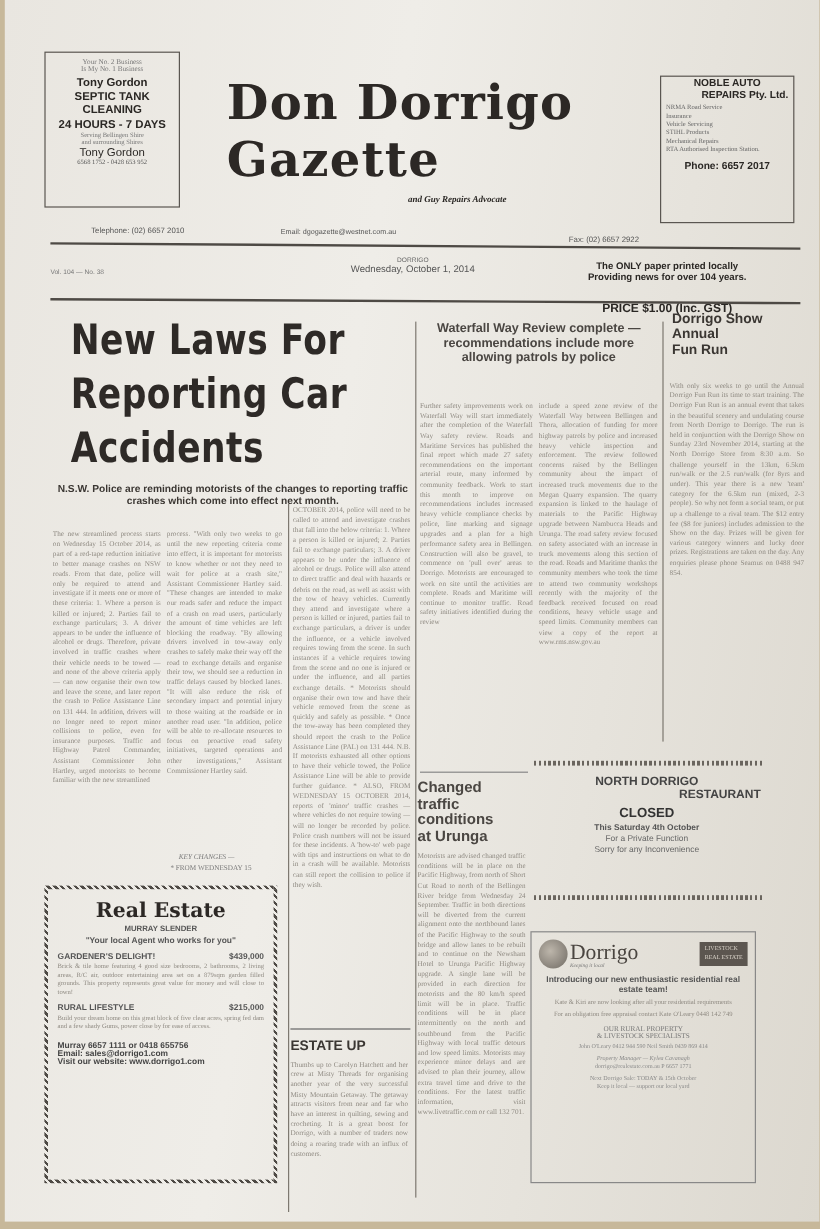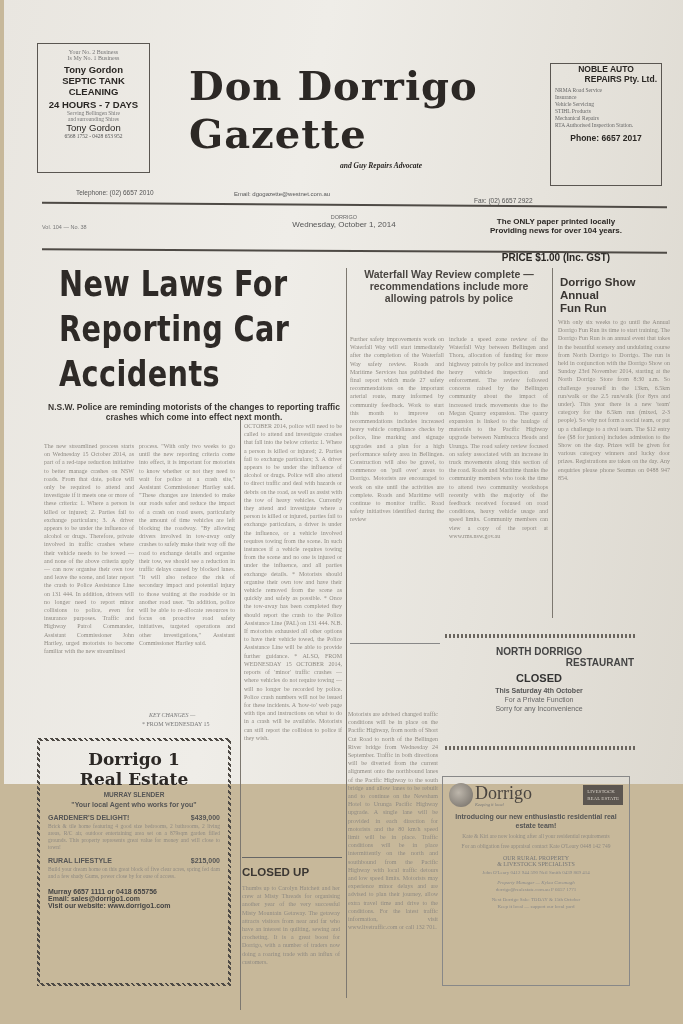--- a/index.html
+++ b/index.html
@@ -4,21 +4,21 @@
 <style>
   * { box-sizing: border-box; margin: 0; padding: 0; }
   html, body { width: 683px; height: 1024px; overflow: hidden; }
   body {
     background: #c7b89a;
     font-family: "Liberation Sans", sans-serif;
     color: #2a2724;
     position: relative;
   }
   .paper {
-    position: absolute; left: 4px; top: 0; width: 679px; height: 784px;
+    position: absolute; left: 4px; top: 0; width: 679px; height: 1018px;
     background: linear-gradient(100deg, #e9e6e0 0%, #efede8 40%, #e6e3dc 70%, #dcd8cf 100%);
   }
   .abs { position: absolute; }
   .box { border: 1.5px solid #5a5651; }
   .serifp { font-family: "Liberation Serif", serif; }
   .fill { color: #8f8a82; font-family: "Liberation Serif", serif; font-size: 6px; line-height: 8.2px; text-align: justify; }
   .bold { font-weight: bold; }
   .center { text-align: center; }
   .rule { position: absolute; height: 1.5px; background: #4e4a45; }
   .vrule { position: absolute; width: 1px; background: #7d7870; }
@@ -93,36 +93,41 @@
   <div class="abs fill" style="left:40px;top:442px;width:90px;height:300px;overflow:hidden;">The new streamlined process starts on Wednesday 15 October 2014, as part of a red-tape reduction initiative to better manage crashes on NSW roads. From that date, police will only be required to attend and investigate if it meets one or more of these criteria: 1. Where a person is killed or injured; 2. Parties fail to exchange particulars; 3. A driver appears to be under the influence of alcohol or drugs. Therefore, private involved in traffic crashes where their vehicle needs to be towed — and none of the above criteria apply — can now organise their own tow and leave the scene, and later report the crash to Police Assistance Line on 131 444. In addition, drivers will no longer need to report minor collisions to police, even for insurance purposes. Traffic and Highway Patrol Commander, Assistant Commissioner John Hartley, urged motorists to become familiar with the new streamlined</div>
   <div class="abs fill" style="left:135px;top:442px;width:96px;height:270px;overflow:hidden;">process. "With only two weeks to go until the new reporting criteria come into effect, it is important for motorists to know whether or not they need to wait for police at a crash site," Assistant Commissioner Hartley said. "These changes are intended to make our roads safer and reduce the impact of a crash on road users, particularly the amount of time vehicles are left blocking the roadway. "By allowing drivers involved in tow-away only crashes to safely make their way off the road to exchange details and organise their tow, we should see a reduction in traffic delays caused by blocked lanes. "It will also reduce the risk of secondary impact and potential injury to those waiting at the roadside or in another road user. "In addition, police will be able to re-allocate resources to focus on proactive road safety initiatives, targeted operations and other investigations," Assistant Commissioner Hartley said.</div>
   <div class="abs serifp" style="left:145px;top:712px;font-size:6px;color:#777;font-style:italic;">KEY CHANGES —</div>
   <div class="abs serifp" style="left:138px;top:721px;font-size:6px;color:#777;">* FROM WEDNESDAY 15</div>
   <div class="abs fill" style="left:240px;top:422px;width:98px;height:430px;overflow:hidden;">OCTOBER 2014, police will need to be called to attend and investigate crashes that fall into the below criteria: 1. Where a person is killed or injured; 2. Parties fail to exchange particulars; 3. A driver appears to be under the influence of alcohol or drugs. Police will also attend to direct traffic and deal with hazards or debris on the road, as well as assist with the tow of heavy vehicles. Currently they attend and investigate where a person is killed or injured, parties fail to exchange particulars, a driver is under the influence, or a vehicle involved requires towing from the scene. In such instances if a vehicle requires towing from the scene and no one is injured or under the influence, and all parties exchange details. * Motorists should organise their own tow and have their vehicle removed from the scene as quickly and safely as possible. * Once the tow-away has been completed they should report the crash to the Police Assistance Line (PAL) on 131 444. N.B. If motorists exhausted all other options to have their vehicle towed, the Police Assistance Line will be able to provide further guidance. * ALSO, FROM WEDNESDAY 15 OCTOBER 2014, reports of 'minor' traffic crashes — where vehicles do not require towing — will no longer be recorded by police. Police crash numbers will not be issued for these incidents. A 'how-to' web page with tips and instructions on what to do in a crash will be available. Motorists can still report the collision to police if they wish.</div>
 
   <div class="abs bold center" style="left:346px;top:268px;width:198px;font-size:10.5px;line-height:12px;color:#4a4642;">Waterfall Way Review complete — recommendations include more allowing patrols by police</div>
   <div class="abs fill" style="left:346px;top:335px;width:94px;height:300px;overflow:hidden;">Further safety improvements work on Waterfall Way will start immediately after the completion of the Waterfall Way safety review. Roads and Maritime Services has published the final report which made 27 safety recommendations on the important arterial route, many informed by community feedback. Work to start this month to improve on recommendations includes increased heavy vehicle compliance checks by police, line marking and signage upgrades and a plan for a high performance safety area in Bellingen. Construction will also be gravel, to commence on 'pull over' areas to Dorrigo. Motorists are encouraged to work on site until the activities are complete. Roads and Maritime will continue to monitor traffic. Road safety initiatives identified during the review</div>
   <div class="abs fill" style="left:445px;top:335px;width:99px;height:290px;overflow:hidden;">include a speed zone review of the Waterfall Way between Bellingen and Thora, allocation of funding for more highway patrols by police and increased heavy vehicle inspection and enforcement. The review followed concerns raised by the Bellingen community about the impact of increased truck movements due to the Megan Quarry expansion. The quarry expansion is linked to the haulage of materials to the Pacific Highway upgrade between Nambucca Heads and Urunga. The road safety review focused on safety associated with an increase in truck movements along this section of the road. Roads and Maritime thanks the community members who took the time to attend two community workshops recently with the majority of the feedback received focused on road conditions, heavy vehicle usage and speed limits. Community members can view a copy of the report at www.rms.nsw.gov.au</div>
 
-  <div class="abs bold" style="left:556px;top:276px;font-size:11.5px;line-height:13px;color:#3a3632;">
+  <div class="abs bold" style="left:556px;top:260px;font-size:11.5px;line-height:13px;color:#3a3632;">
     <div>Dorrigo Show</div>
     <div>Annual</div>
     <div>Fun Run</div>
   </div>
   <div class="abs fill" style="left:554px;top:318px;width:112px;height:295px;overflow:hidden;">With only six weeks to go until the Annual Dorrigo Fun Run its time to start training. The Dorrigo Fun Run is an annual event that takes in the beautiful scenery and undulating course from North Dorrigo to Dorrigo. The run is held in conjunction with the Dorrigo Show on Sunday 23rd November 2014, starting at the North Dorrigo Store from 8:30 a.m. So challenge yourself in the 13km, 6.5km run/walk or the 2.5 run/walk (for 8yrs and under). This year there is a new 'team' category for the 6.5km run (mixed, 2-3 people). So why not form a social team, or put up a challenge to a rival team. The $12 entry fee ($8 for juniors) includes admission to the Show on the day. Prizes will be given for various category winners and lucky door prizes. Registrations are taken on the day. Any enquiries please phone Seamus on 0488 947 854.</div>
 
   <div class="abs" style="left:346px;top:643px;width:90px;height:1px;background:#888;"></div>
+  <div class="abs bold" style="left:344px;top:650px;font-size:12.5px;line-height:13.5px;color:#4a4642;">
+    <div>Changed</div>
+    <div>traffic</div>
+    <div>conditions</div>
+    <div>at Urunga</div>
+  </div>
   <div class="abs fill" style="left:344px;top:710px;width:90px;height:280px;overflow:hidden;">Motorists are advised changed traffic conditions will be in place on the Pacific Highway, from north of Short Cut Road to north of the Bellingen River bridge from Wednesday 24 September. Traffic in both directions will be diverted from the current alignment onto the northbound lanes of the Pacific Highway to the south bridge and allow lanes to be rebuilt and to continue on the Newsham Hotel to Urunga Pacific Highway upgrade. A single lane will be provided in each direction for motorists and the 80 km/h speed limit will be in place. Traffic conditions will be in place intermittently on the north and southbound from the Pacific Highway with local traffic detours and low speed limits. Motorists may experience minor delays and are advised to plan their journey, allow extra travel time and drive to the conditions. For the latest traffic information, visit www.livetraffic.com or call 132 701.</div>
 
   <div class="abs" style="left:238px;top:857px;width:100px;height:1px;background:#666;"></div>
-  <div class="abs bold" style="left:238px;top:866px;font-size:11.5px;color:#3a3632;">CLOSED UP</div>
+  <div class="abs bold" style="left:238px;top:866px;font-size:11.5px;color:#3a3632;">ESTATE UP</div>
   <div class="abs fill" style="left:238px;top:884px;width:98px;height:110px;overflow:hidden;">Thumbs up to Carolyn Hatchett and her crew at Misty Threads for organising another year of the very successful Misty Mountain Getaway. The getaway attracts visitors from near and far who have an interest in quilting, sewing and crocheting. It is a great boost for Dorrigo, with a number of traders now doing a roaring trade with an influx of customers.</div>
 
   <div class="hatch" style="left:33px;top:738px;width:194px;height:248px;padding:8px 8px;">
-    <div class="masthead center" style="font-size:17px;line-height:20px;">Dorrigo 1</div>
     <div class="masthead center" style="font-size:17px;line-height:20px;">Real Estate</div>
     <div class="bold center" style="font-size:6.5px;color:#555;margin-top:2px;">MURRAY SLENDER</div>
     <div class="bold center" style="font-size:7px;color:#555;margin-top:3px;">"Your local Agent who works for you"</div>
     <div class="bold" style="display:flex;justify-content:space-between;font-size:7px;color:#555;margin-top:6px;">
       <span>GARDENER'S DELIGHT!</span>
       <span>$439,000</span>
     </div>
     <div class="fill" style="font-size:5.5px;line-height:7px;margin-top:2px;">Brick &amp; tile home featuring 4 good size bedrooms, 2 bathrooms, 2 living areas, R/C air, outdoor entertaining area set on a 879sqm garden filled grounds. This property represents great value for money and will close to town!</div>
     <div class="bold" style="display:flex;justify-content:space-between;font-size:7px;color:#555;margin-top:6px;">
       <span>RURAL LIFESTYLE</span>

